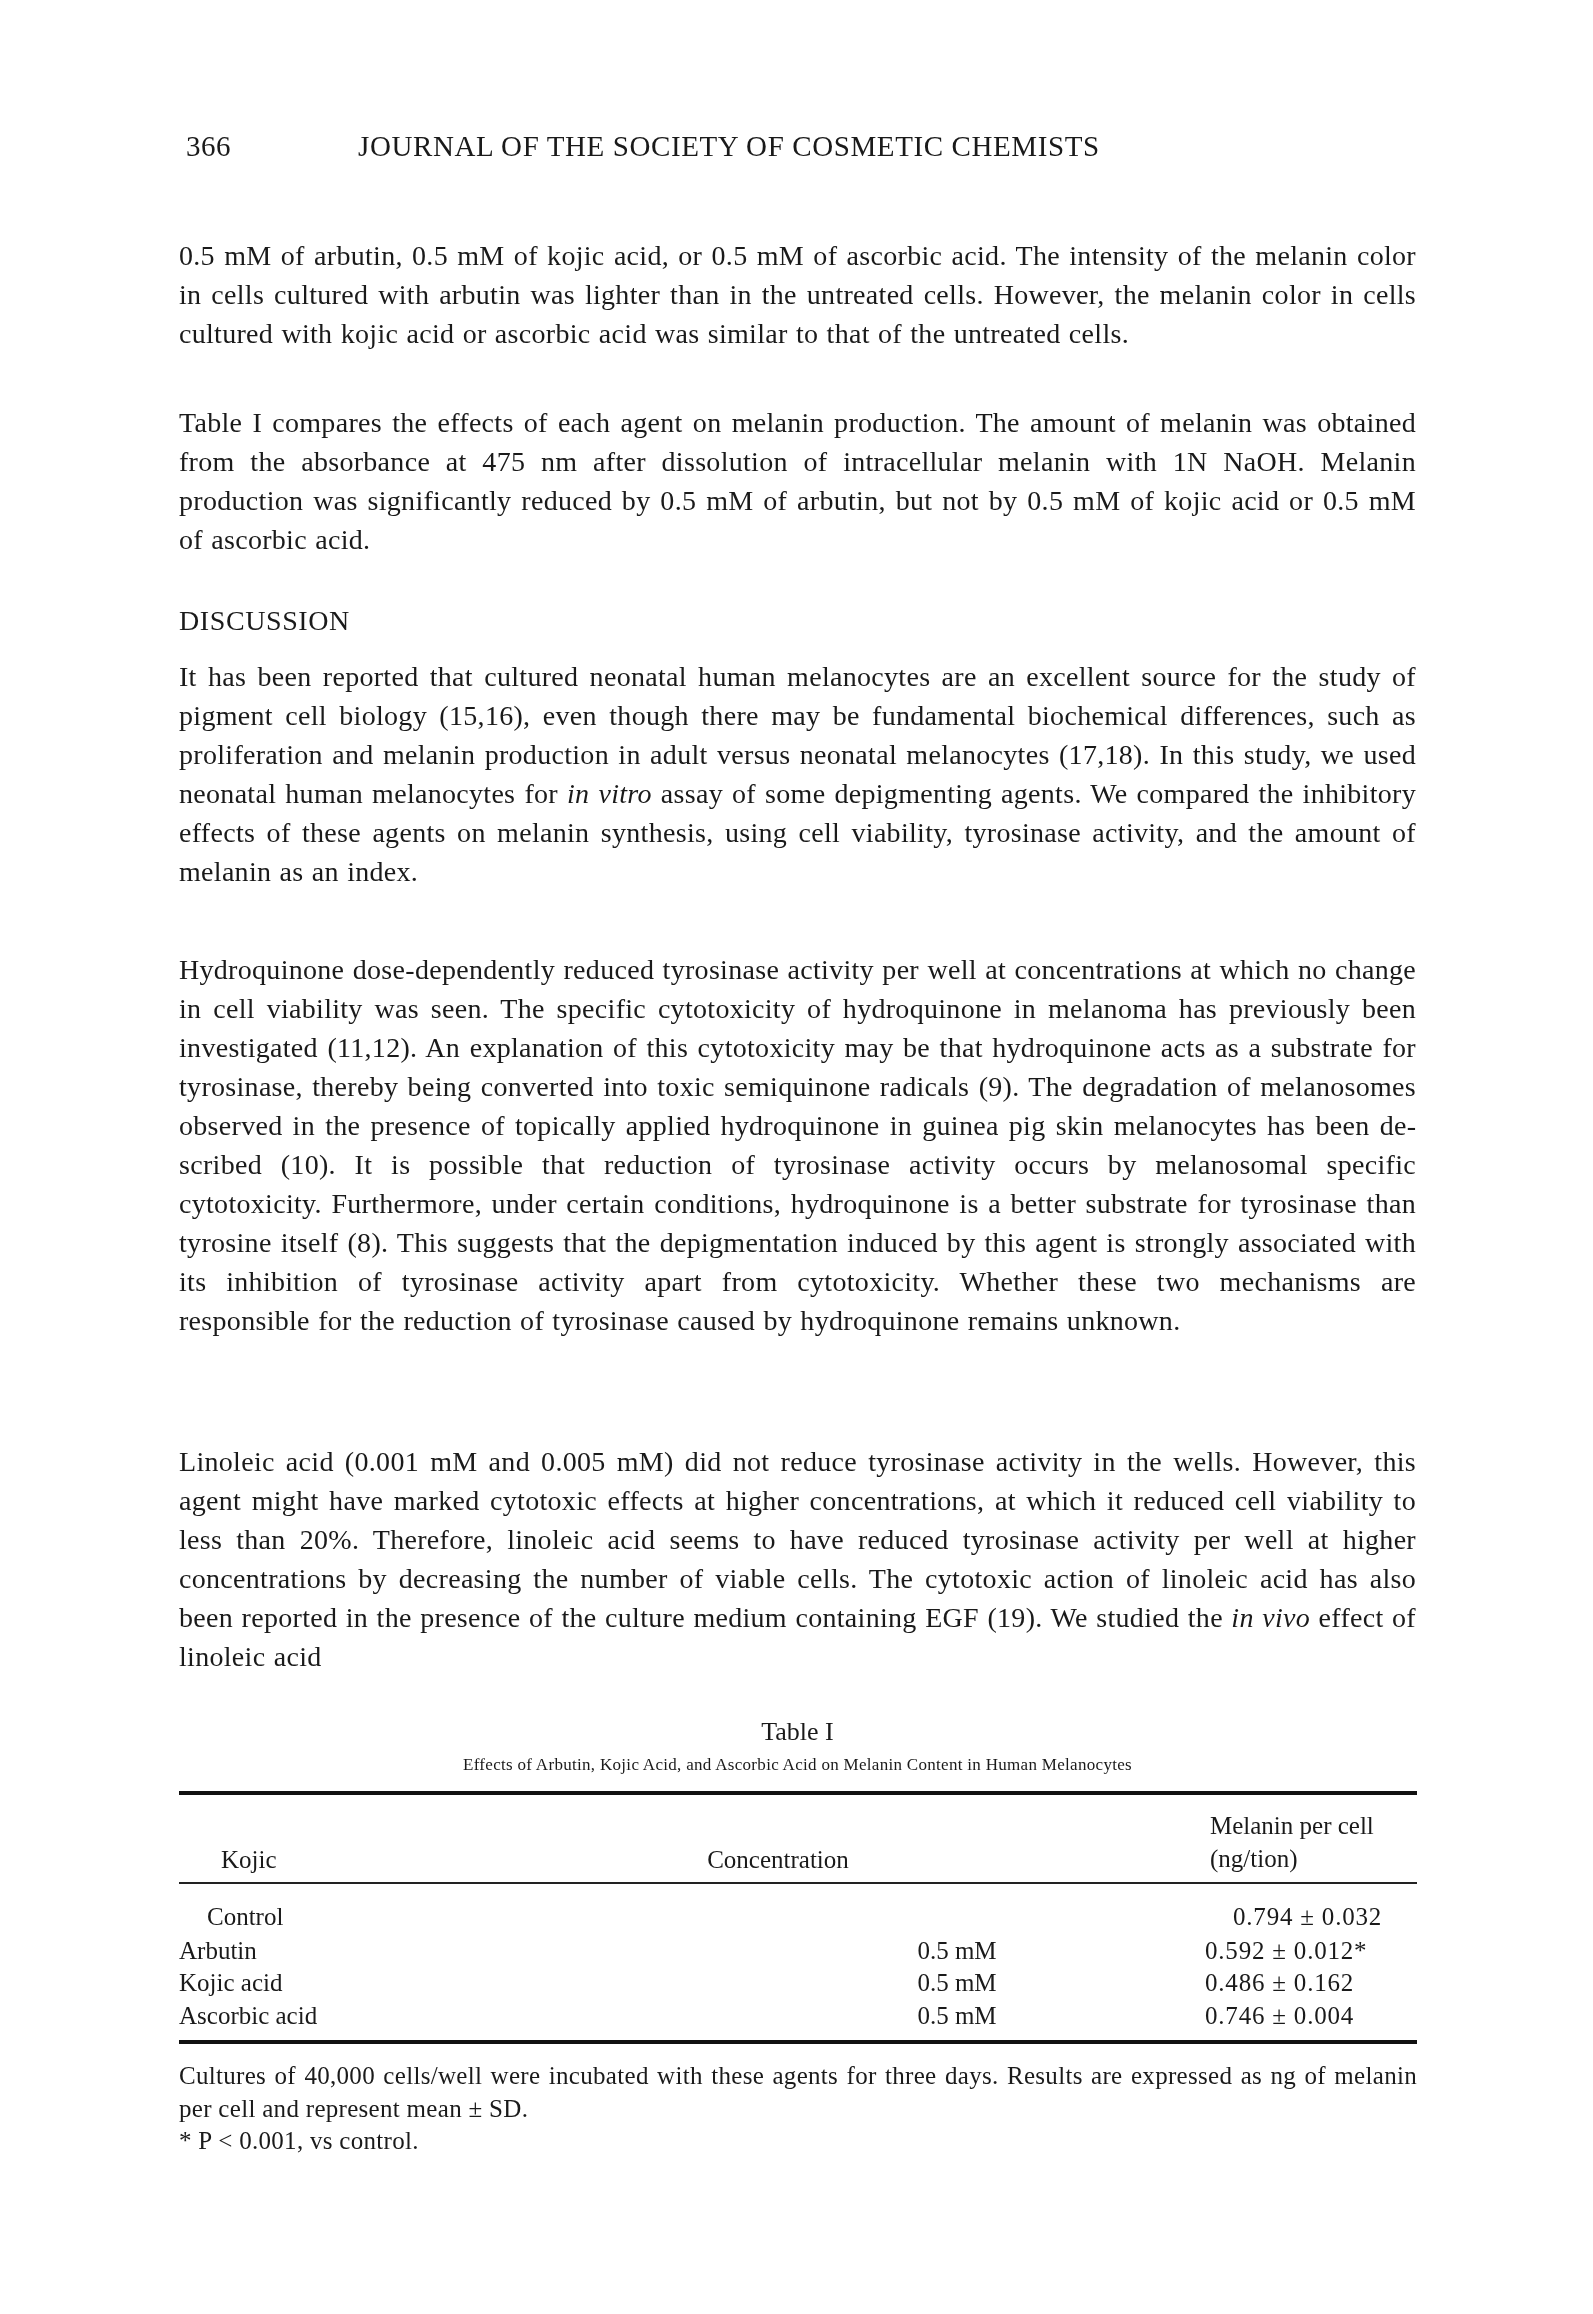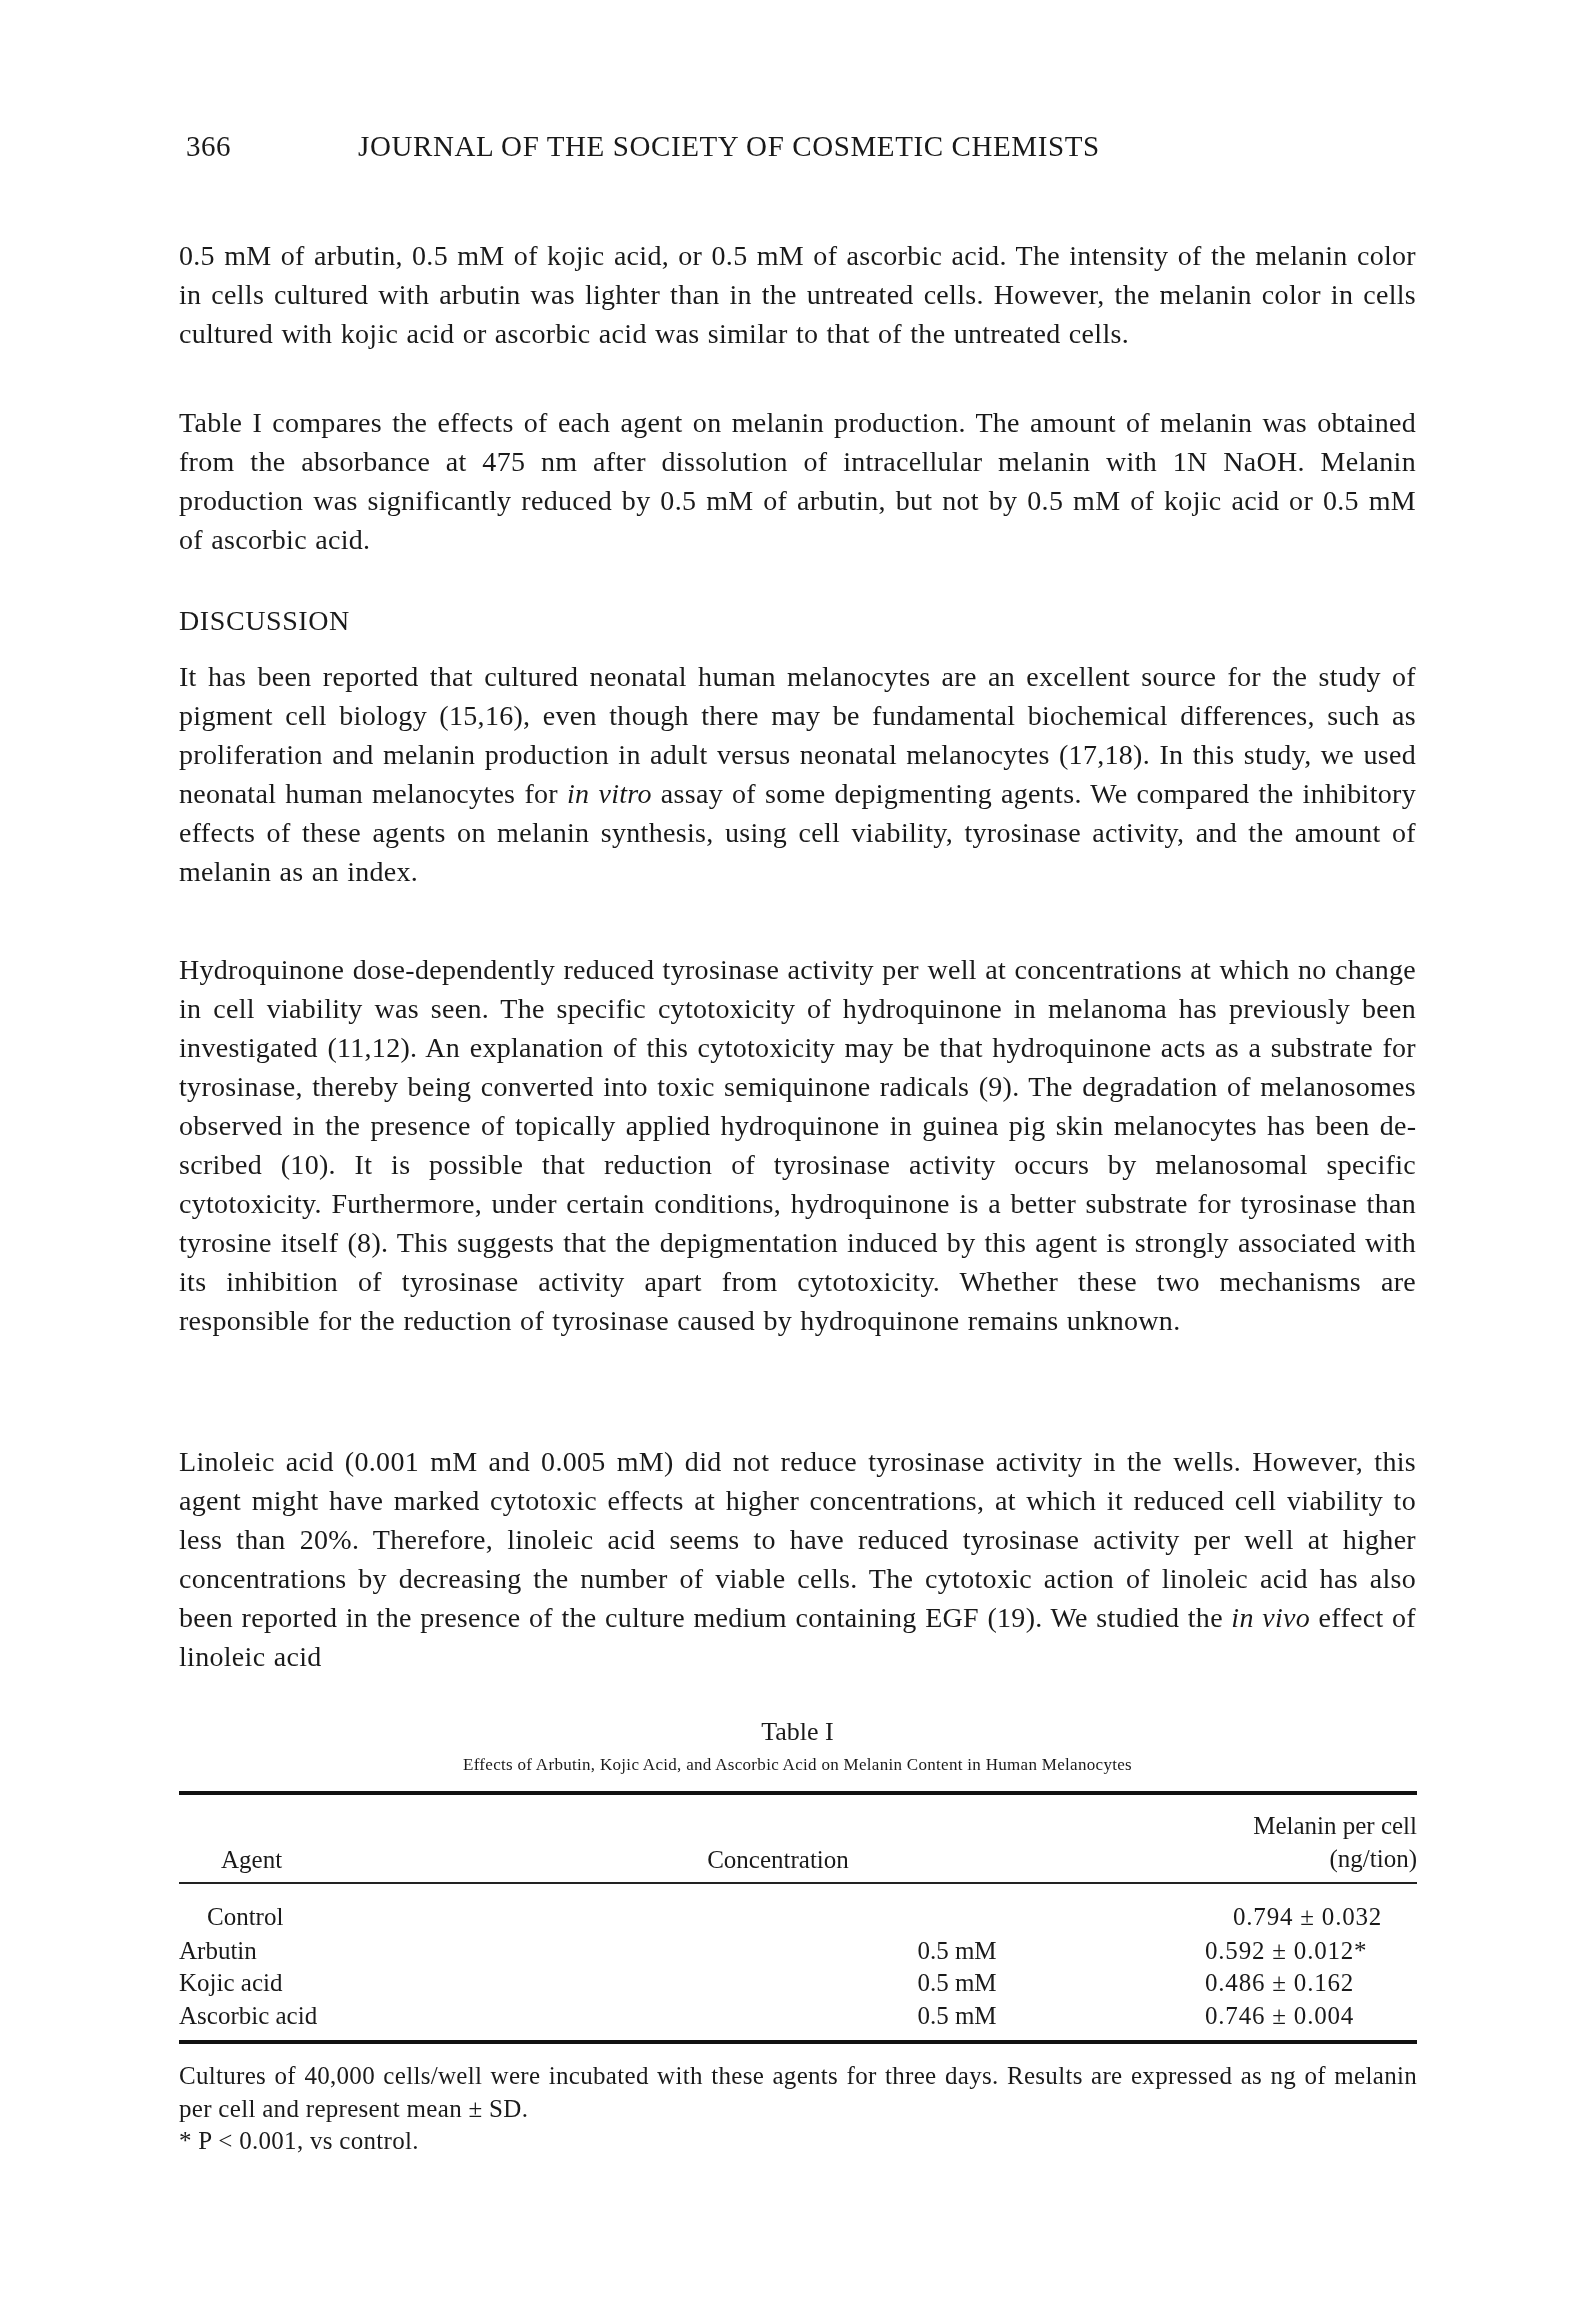--- a/index.html
+++ b/index.html
@@ -28,21 +28,21 @@
   .tbl-num { top: 1715px; left: 179px; width: 1237px; text-align: center; font-size: 26px; line-height: 33px; font-family: Liberation Serif, serif; }
   .tbl-title { top: 1748px; left: 179px; width: 1237px; text-align: center; font-size: 17px; line-height: 33px; letter-spacing: 0.3px; }
   .rule-thick { left: 179px; width: 1238px; height: 3.8px; background: #111; }
   .rule-top { top: 1791px; }
   .rule-bottom { top: 2040px; }
   .rule-thin { left: 179px; width: 1238px; height: 1.9px; background: #222; top: 1882px; }
 
   .th { font-size: 25px; line-height: 33px; }
   .th-agent { top: 1843px; left: 221px; }
   .th-conc { top: 1843px; left: 634px; width: 288px; text-align: center; }
-  .th-mel { top: 1809px; left: 1210px; width: 207px; text-align: right; }
+  .th-mel { top: 1809px; left: 1210px; width: 207px; text-align: left; }
 
   .row { left: 179px; width: 1238px; height: 33px; font-size: 25px; line-height: 33px; }
   .row .c-agent { position: absolute; left: 0; top: 0; }
   .row .c-conc { position: absolute; left: 634px; width: 288px; text-align: center; top: 0; }
   .row .c-mel { position: absolute; left: 1026px; top: 0; letter-spacing: 0.8px; white-space: nowrap; }
   .r0 { top: 1900px; margin-left: 28px; } .r1 { top: 1934px; } .r2 { top: 1966px; } .r3 { top: 1999px; }
 
   .foot { left: 179px; width: 1238px; font-size: 25px; line-height: 33px; text-align: justify; letter-spacing: 0.3px; }
   .foot1 { top: 2059px; }
   .foot2 { top: 2124px; text-align: left; }
@@ -64,21 +64,21 @@
 
 <p class="abs col body p4">Hydroquinone dose-dependently reduced tyrosinase activity per well at concentrations at which no change in cell viability was seen. The specific cytotoxicity of hydroquinone in melanoma has previously been investigated (11,12). An explanation of this cytotoxicity may be that hydroquinone acts as a substrate for tyrosinase, thereby being converted into toxic semiquinone radicals (9). The degradation of melanosomes observed in the pres­ence of topically applied hydroquinone in guinea pig skin melanocytes has been de­scribed (10). It is possible that reduction of tyrosinase activity occurs by melanosomal specific cytotoxicity. Furthermore, under certain conditions, hydroquinone is a better substrate for tyrosinase than tyrosine itself (8). This suggests that the depigmentation induced by this agent is strongly associated with its inhibition of tyrosinase activity apart from cytotoxicity. Whether these two mechanisms are responsible for the reduc­tion of tyrosinase caused by hydroquinone remains unknown.</p>
 
 <p class="abs col body p5"><span>Linoleic acid (0.001 mM and 0.005 mM) did not reduce tyrosinase activity in the wells. However, this agent might have marked cytotoxic effects at higher concentrations, at which it reduced cell viability to less than 20%. Therefore, linoleic acid seems to have reduced tyrosinase activity per well at higher concentrations by decreasing the number of viable cells. The cytotoxic action of linoleic acid has also been reported in the presence of the culture medium containing EGF (19). We studied the </span><em>in vivo</em><span> effect of linoleic acid</span></p>
 
 <div class="abs tbl-num">Table I</div>
 <div class="abs tbl-title">Effects of Arbutin, Kojic Acid, and Ascorbic Acid on Melanin Content in Human Melanocytes</div>
 
 <div class="abs rule-thick rule-top"></div>
 
-<div class="abs th th-agent">Agent</div>
+<div class="abs th th-agent">Kojic</div>
 <div class="abs th th-conc">Concentration</div>
 <div class="abs th th-mel">
   <div>Melanin per cell</div>
   <div>(ng/tion)</div>
 </div>
 
 <div class="abs rule-thin"></div>
 
 <div class="abs row r0">
   <span class="c-agent">Control</span>

